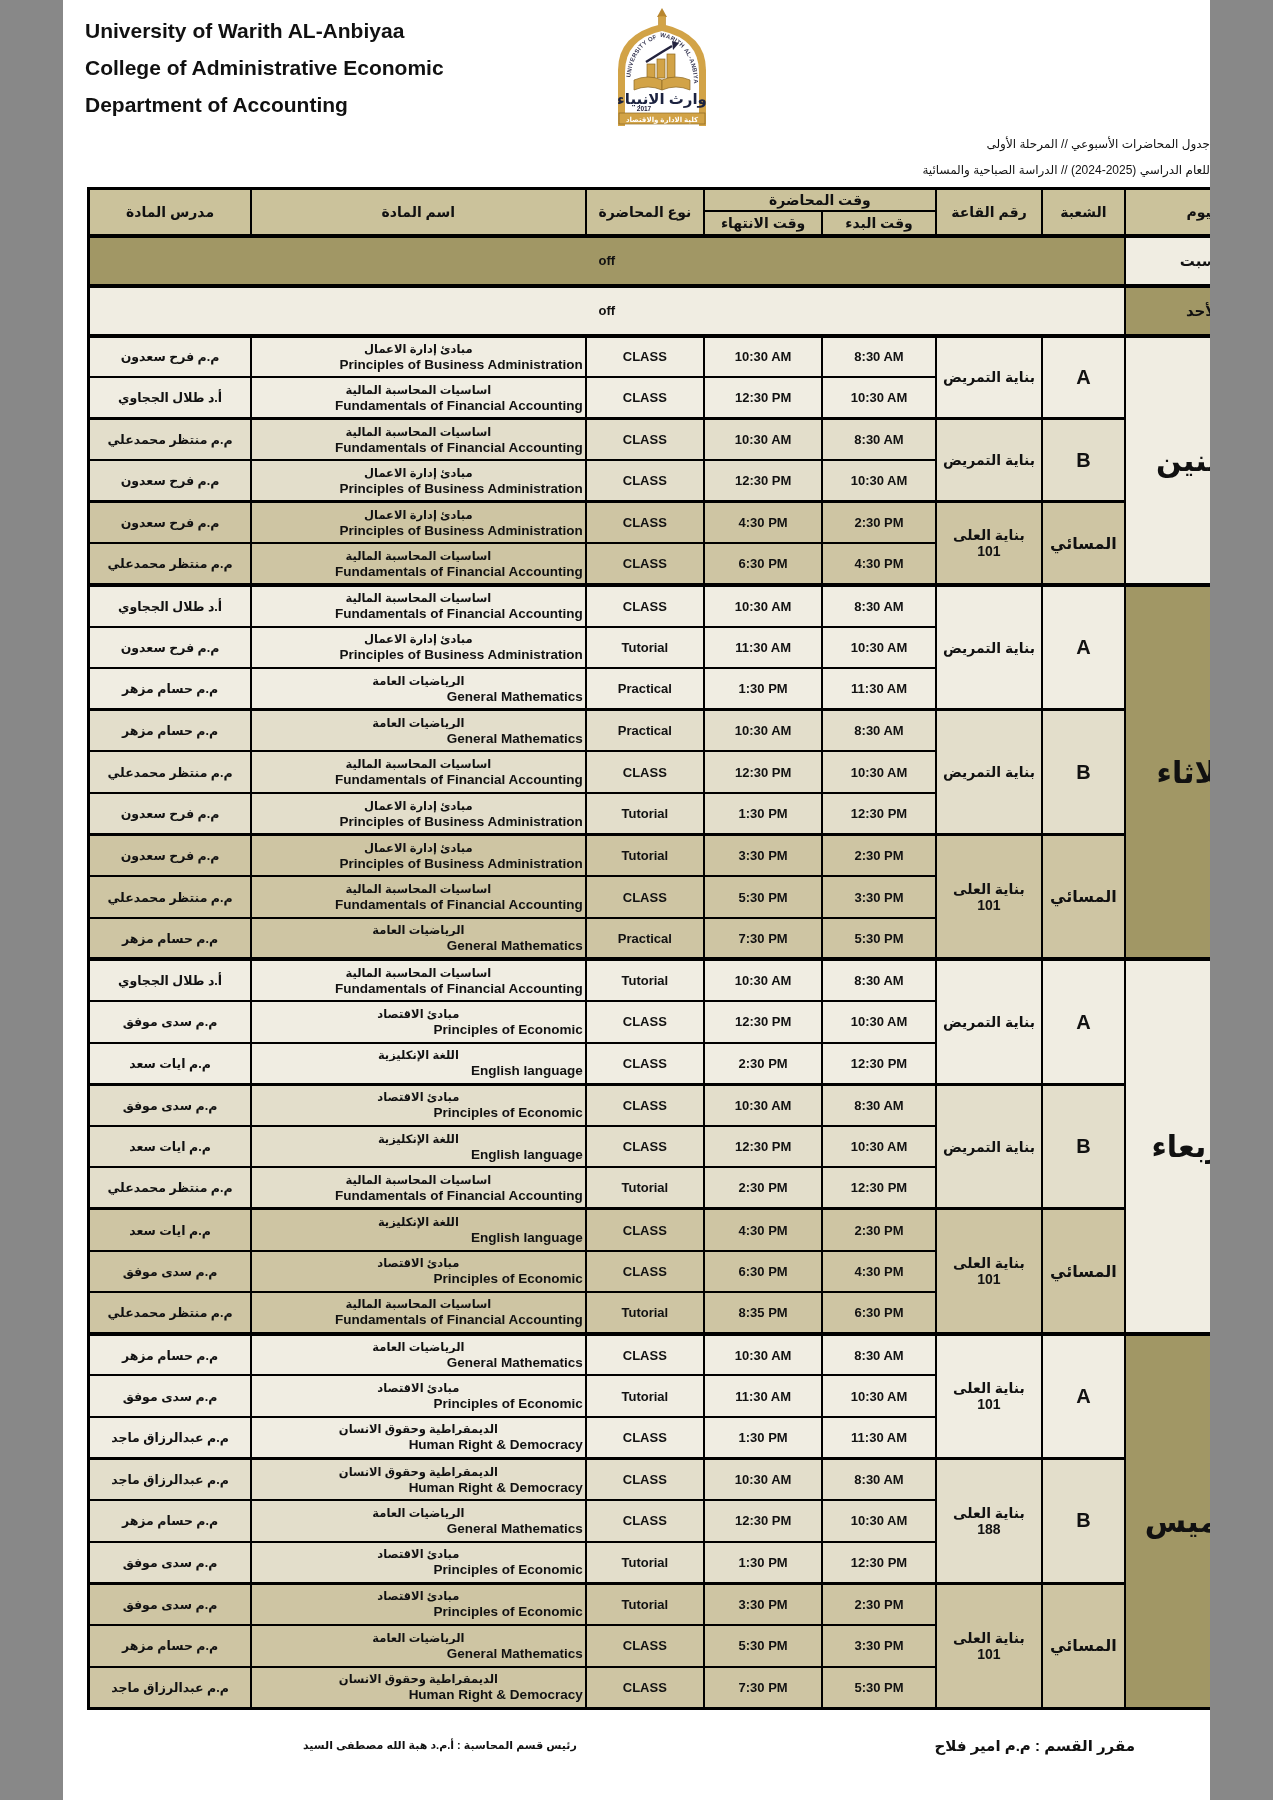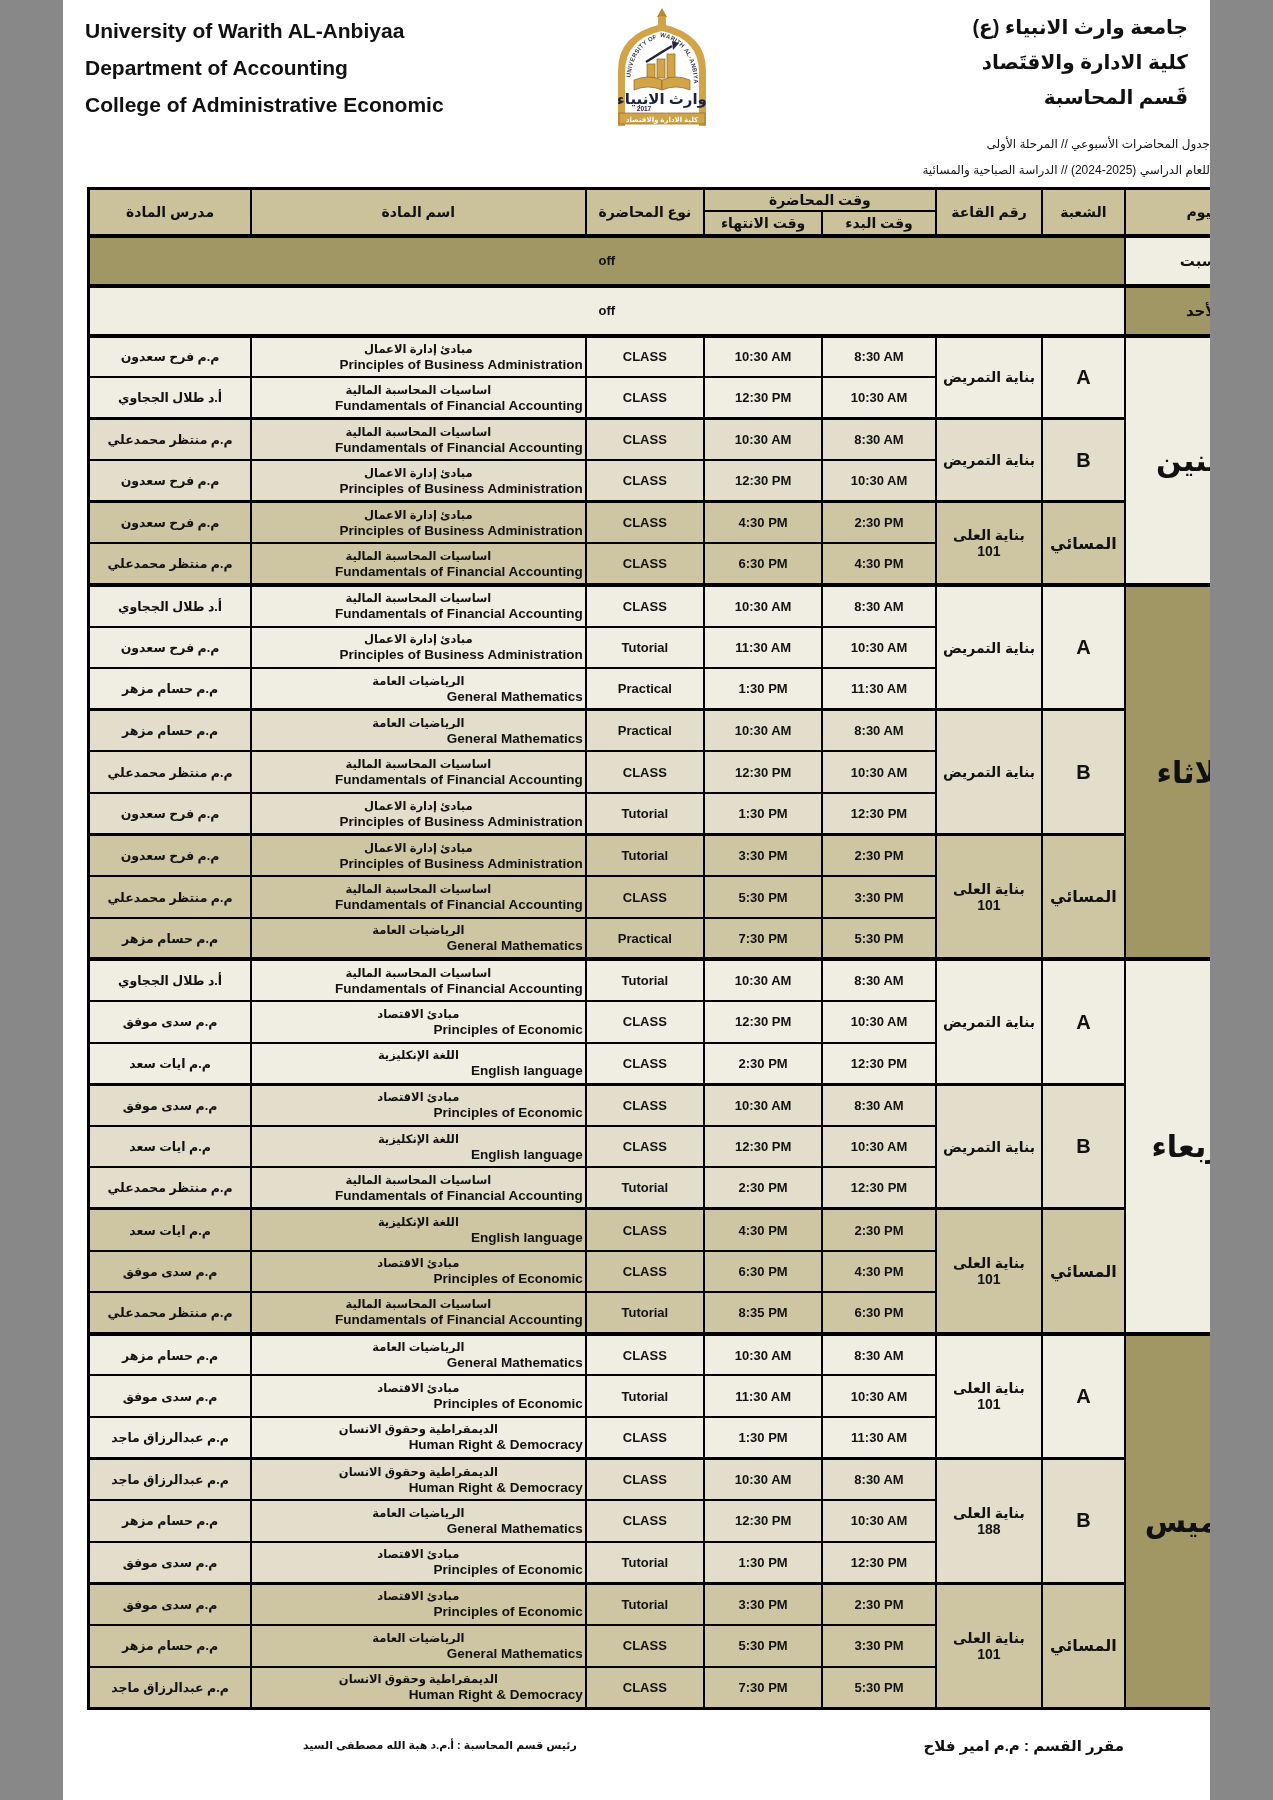--- a/index.html
+++ b/index.html
@@ -46,32 +46,32 @@
   td.section-cell.evening{font-size:16px;}
   td.room-cell{font-weight:bold;font-size:14px;line-height:16px;}
   td.time-cell{font-weight:bold;font-size:13px;direction:ltr;}
   td.type-cell{font-weight:bold;font-size:13px;direction:ltr;}
   td.subject-cell{line-height:15px;}
   .sub-ar{font-weight:bold;font-size:11.5px;}
   .sub-en{font-weight:bold;font-size:13.5px;direction:ltr;text-align:right;}
   td.teacher-cell{font-weight:bold;font-size:12.5px;}
 
   
-  .footer-right{position:absolute;top:1737px;right:86px;font-size:15px;font-weight:bold;direction:rtl;}
+  .footer-right{position:absolute;top:1737px;right:75px;font-size:15px;font-weight:bold;direction:rtl;}
   .footer-left{position:absolute;top:1739px;left:240px;font-size:11px;font-weight:bold;direction:rtl;}
 </style>
 </head>
 <body>
 
 <div class="page">
 
   <div class="en-head">
     <div>University of Warith AL-Anbiyaa</div>
+    <div>College of Administrative Economic</div>
     <div>Department of Accounting</div>
-    <div>College of Administrative Economic</div>
   </div>
 
   <div class="logo">
     <svg viewBox="0 0 112 118" width="112" height="118">
 
       <polygon points="56,0 51,9 61,9" fill="#b8862e"></polygon>
       <rect x="52.5" y="8" width="7" height="12" fill="#d2a347" stroke="#b8862e" stroke-width="0.6"></rect>
 
       <path d="M12,118 L12,62 Q12,26 56,16 Q100,26 100,62 L100,118 Z" fill="#d2a347"></path>
 
@@ -98,25 +98,20 @@
       </g>
 
       <text x="56" y="96" text-anchor="middle" font-size="15" font-weight="bold" fill="#1c2340">وارث الانبياء</text>
       <text x="38" y="103" text-anchor="middle" font-size="6.5" font-weight="bold" fill="#23233f">2017</text>
 
       <rect x="13" y="105" width="86" height="11" fill="#d2a347" stroke="#8c6722" stroke-width="0.7"></rect>
       <text x="56" y="113.5" text-anchor="middle" font-size="7" font-weight="bold" fill="#ffffff">كلية الادارة والاقتصاد</text>
     </svg>
   </div>
 
-  <div class="ar-head">
-    <div>جامعة وارث الانبياء (ع)</div>
-    <div>كلية الادارة والاقتَصاد</div>
-    <div>قَسم المحاسبة</div>
-  </div>
 
   <div class="title">
     <div>جدول المحاضرات الأسبوعي // المرحلة الأولى</div>
     <div>للعام الدراسي (2025-2024) // الدراسة الصباحية والمسائية</div>
   </div>
 
   <table class="timetable">
     <colgroup>
       <col style="width:13.3%">
         <col style="width:6.9%">

